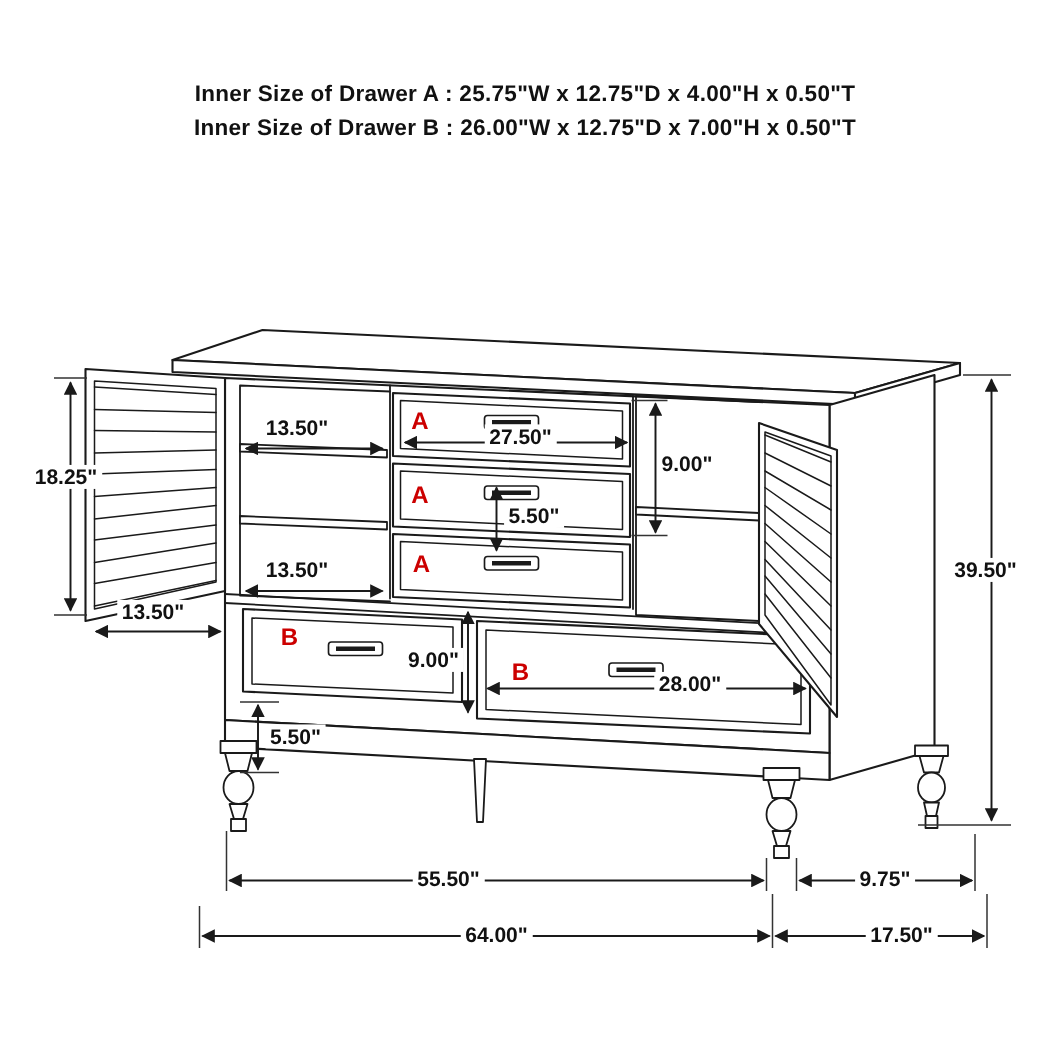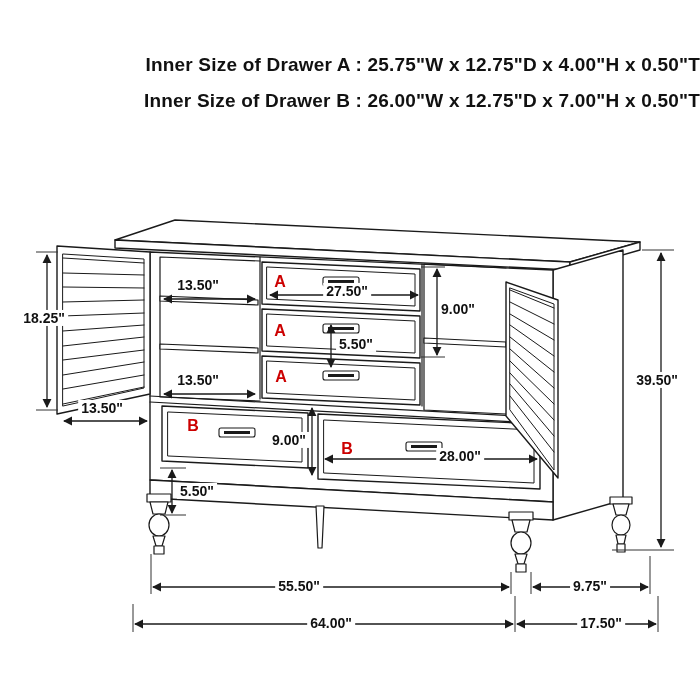--- a/index.html
+++ b/index.html
@@ -2,24 +2,24 @@
 <html><head>
 <meta charset="utf-8">
 <style>
   html,body{margin:0;padding:0;background:#fff;}
   .stage{
     position:relative;width:700px;height:700px;background:#fff;
     outline:1px solid #d9d9d9;overflow:hidden;
     font-family:"Liberation Sans", sans-serif;
   }
   .title{
-    position:absolute;left:0;right:0;text-align:right;
-    font-size:19px;font-weight:bold;color:#111;letter-spacing:.2px;
+    position:absolute;left:0;right:0;text-align:center;
+    font-size:15px;font-weight:bold;color:#111;letter-spacing:.2px;
   }
-  .t1{top:54px;} .t2{top:90px;}
+  .t1{top:54px;} .t2{top:77px;}
   svg.draw{position:absolute;left:0;top:0;}
   .dim{
     position:absolute;transform:translate(-50%,-50%);
     background:#fff;padding:0 3px;line-height:1.15;
     font-size:14px;font-weight:bold;color:#111;white-space:nowrap;
   }
   .ab{
     position:absolute;transform:translate(-50%,-50%);
     font-size:16px;font-weight:bold;color:#cc0000;line-height:1;
   }

